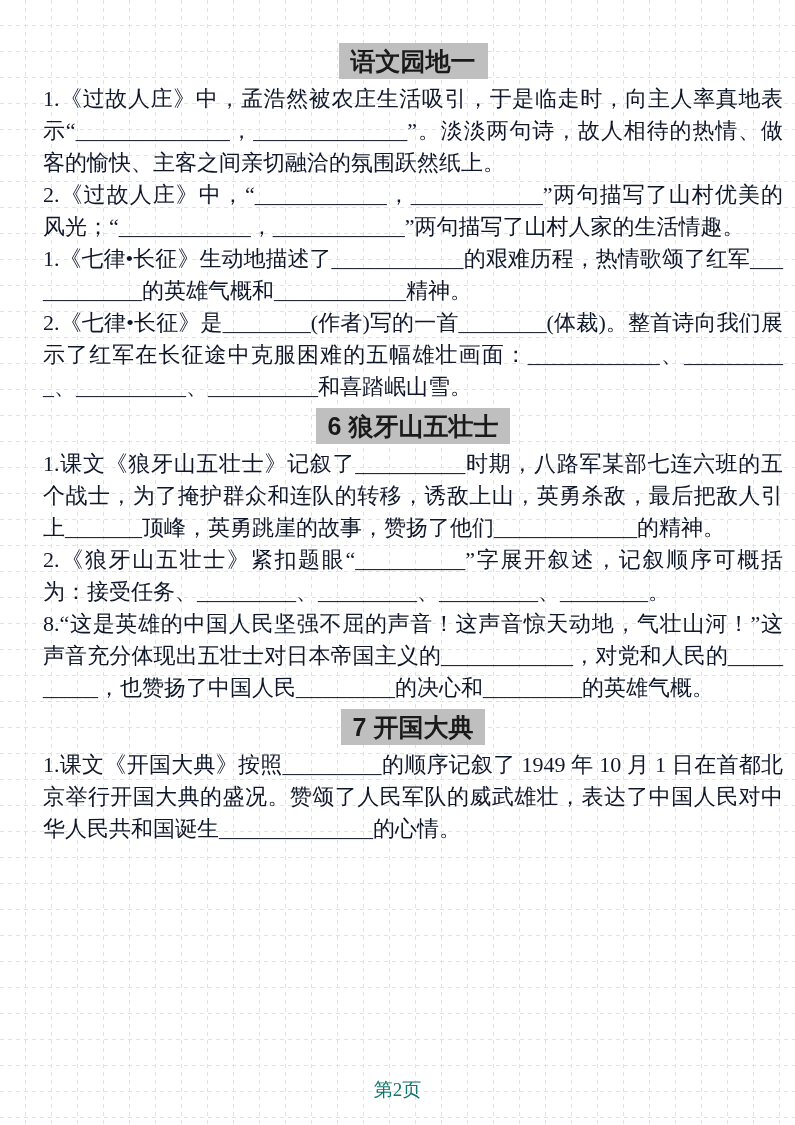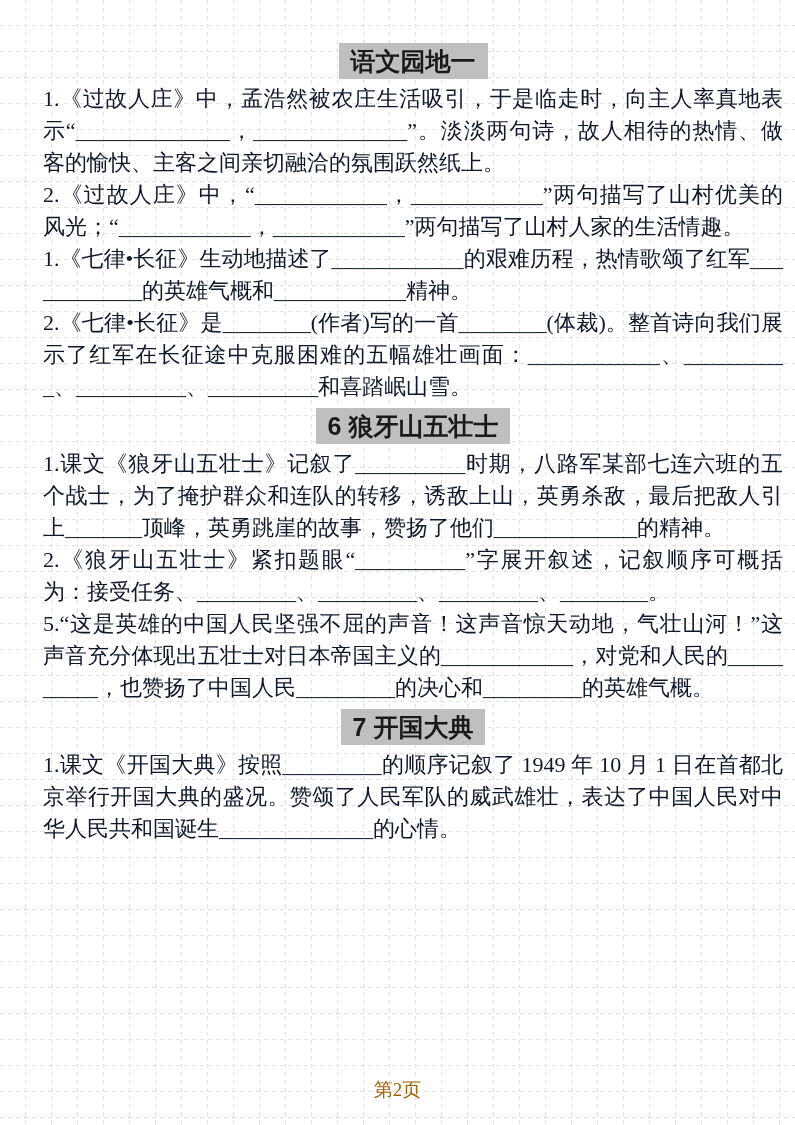--- a/index.html
+++ b/index.html
@@ -51,21 +51,21 @@
     color: #0f172a;
     text-align: justify;
     word-break: break-all;
   }
   .footer {
     position: absolute;
     left: 0; right: 0;
     bottom: 22px;
     text-align: center;
     font-size: 19px;
-    color: #a16207;
+    color: #0f766e;
     z-index: 1;
   }
 </style>
 </head>
 <body>
 
 <div class="page">
   <div class="grid grid-h"></div>
   <div class="grid grid-v"></div>
 
@@ -78,21 +78,21 @@
     <p class="q">2.《过故人庄》中，“____________，____________”两句描写了山村优美的风光；“____________，____________”两句描写了山村人家的生活情趣。</p>
 
     <p class="q">1.《七律•长征》生动地描述了____________的艰难历程，热情歌颂了红军____________的英雄气概和____________精神。</p>
     <p class="q">2.《七律•长征》是________(作者)写的一首________(体裁)。整首诗向我们展示了红军在长征途中克服困难的五幅雄壮画面：____________、__________、__________、__________和喜踏岷山雪。</p>
 
     <div class="sec-title">
       <span class="hl">6 狼牙山五壮士</span>
     </div>
     <p class="q">1.课文《狼牙山五壮士》记叙了__________时期，八路军某部七连六班的五个战士，为了掩护群众和连队的转移，诱敌上山，英勇杀敌，最后把敌人引上_______顶峰，英勇跳崖的故事，赞扬了他们_____________的精神。</p>
     <p class="q">2.《狼牙山五壮士》紧扣题眼“__________”字展开叙述，记叙顺序可概括为：接受任务、_________、_________、_________、________。</p>
-    <p class="q">5.“这是英雄的中国人民坚强不屈的声音！这声音惊天动地，气壮山河！”这声音充分体现出五壮士对日本帝国主义的____________，对党和人民的__________，也赞扬了中国人民_________的决心和_________的英雄气概。</p>
+    <p class="q">8.“这是英雄的中国人民坚强不屈的声音！这声音惊天动地，气壮山河！”这声音充分体现出五壮士对日本帝国主义的____________，对党和人民的__________，也赞扬了中国人民_________的决心和_________的英雄气概。</p>
 
     <div class="sec-title">
       <span class="hl">7 开国大典</span>
     </div>
     <p class="q">1.课文《开国大典》按照_________的顺序记叙了 1949 年 10 月 1 日在首都北京举行开国大典的盛况。赞颂了人民军队的威武雄壮，表达了中国人民对中华人民共和国诞生______________的心情。</p>
 
   </div>
 
   <div class="footer">第2页</div>
 </div>

